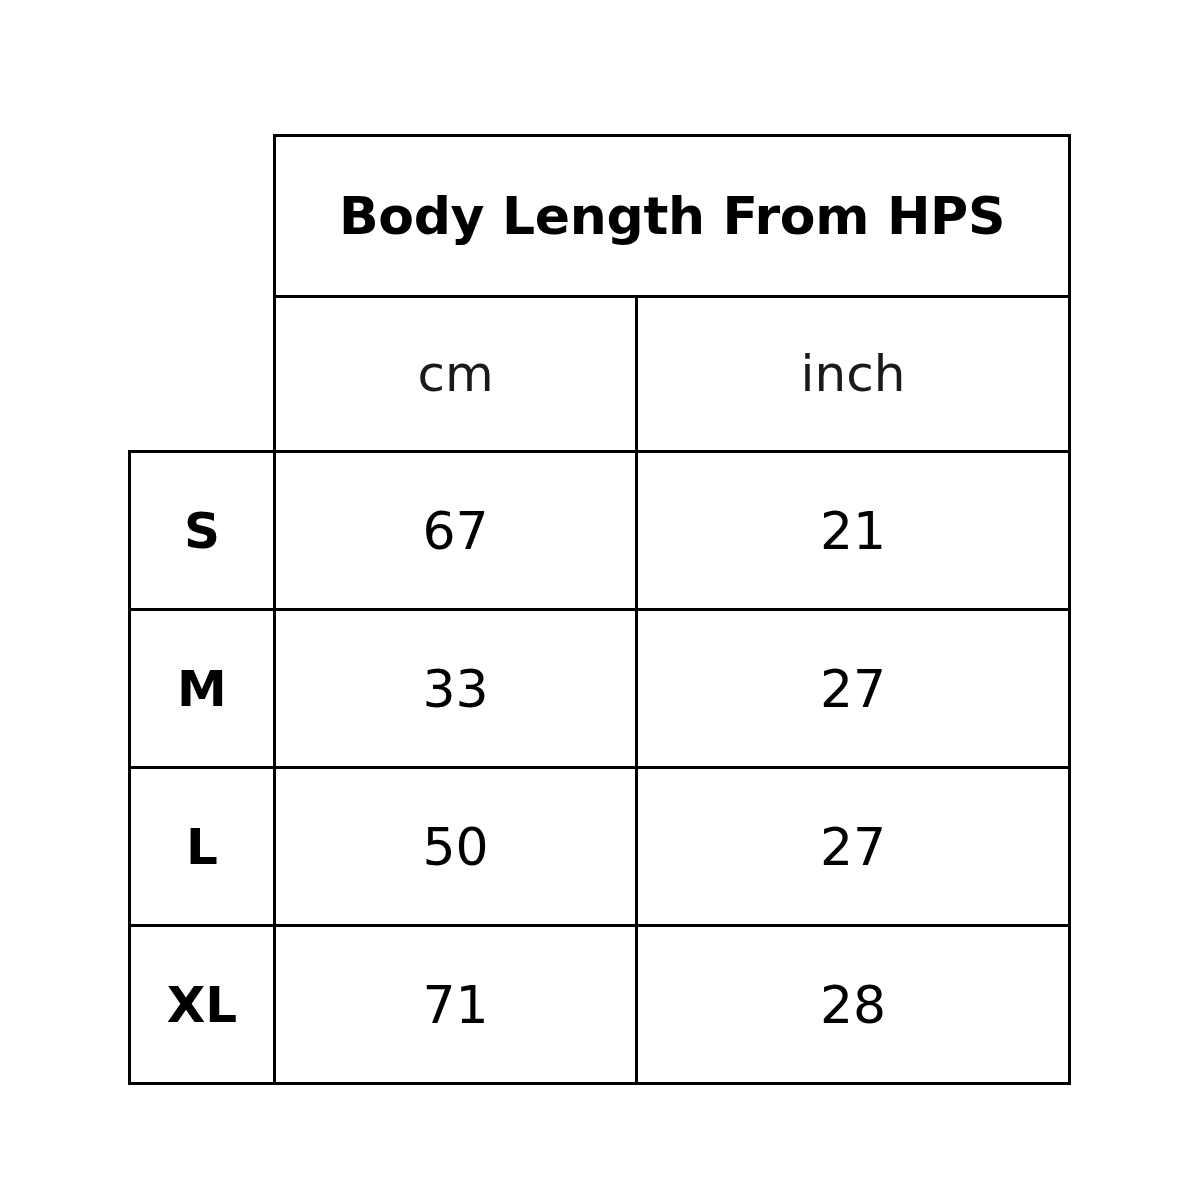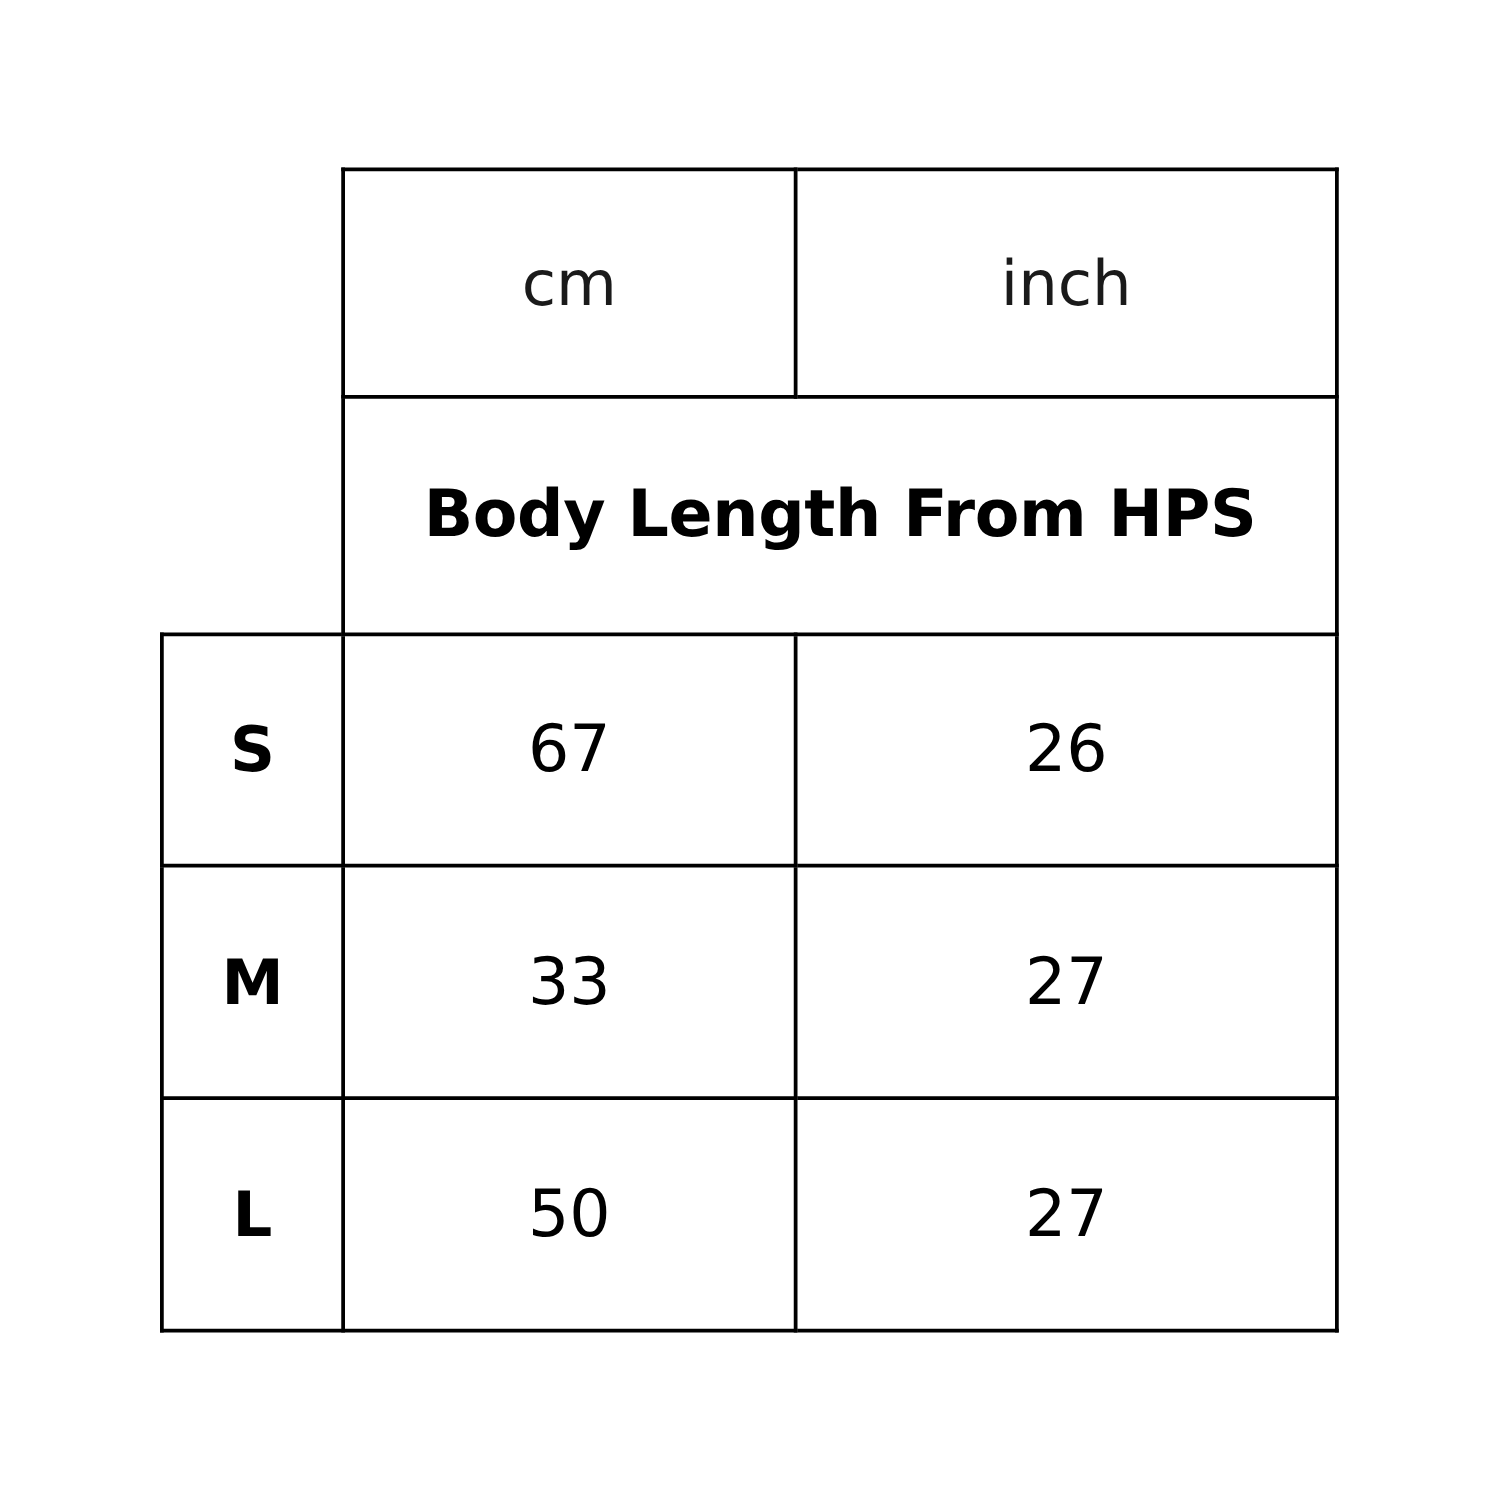--- a/index.html
+++ b/index.html
@@ -75,36 +75,41 @@
 
 <table id="size-table">
   <colgroup>
     <col class="col-size">
     <col class="col-cm">
     <col class="col-inch">
   </colgroup>
   <tbody>
     <tr>
       <td class="corner-blank"></td>
+      <td class="title-cell" colspan="2">Body Length From HPS</td>
+    </tr>
+    <tr>
+      <td class="corner-blank"></td>
       <td class="unit-cell">cm</td>
       <td class="unit-cell">inch</td>
     </tr>
     <tr>
-      <td class="corner-blank"></td>
-      <td class="title-cell" colspan="2">Body Length From HPS</td>
-    </tr>
-    <tr>
       <td class="size-cell">S</td>
       <td class="value-cell">67</td>
-      <td class="value-cell">26</td>
+      <td class="value-cell">21</td>
     </tr>
     <tr>
       <td class="size-cell">M</td>
       <td class="value-cell">33</td>
       <td class="value-cell">27</td>
     </tr>
     <tr>
       <td class="size-cell">L</td>
       <td class="value-cell">50</td>
       <td class="value-cell">27</td>
     </tr>
+    <tr>
+      <td class="size-cell">XL</td>
+      <td class="value-cell">71</td>
+      <td class="value-cell">28</td>
+    </tr>
   </tbody>
 </table>
 
 </body></html>

